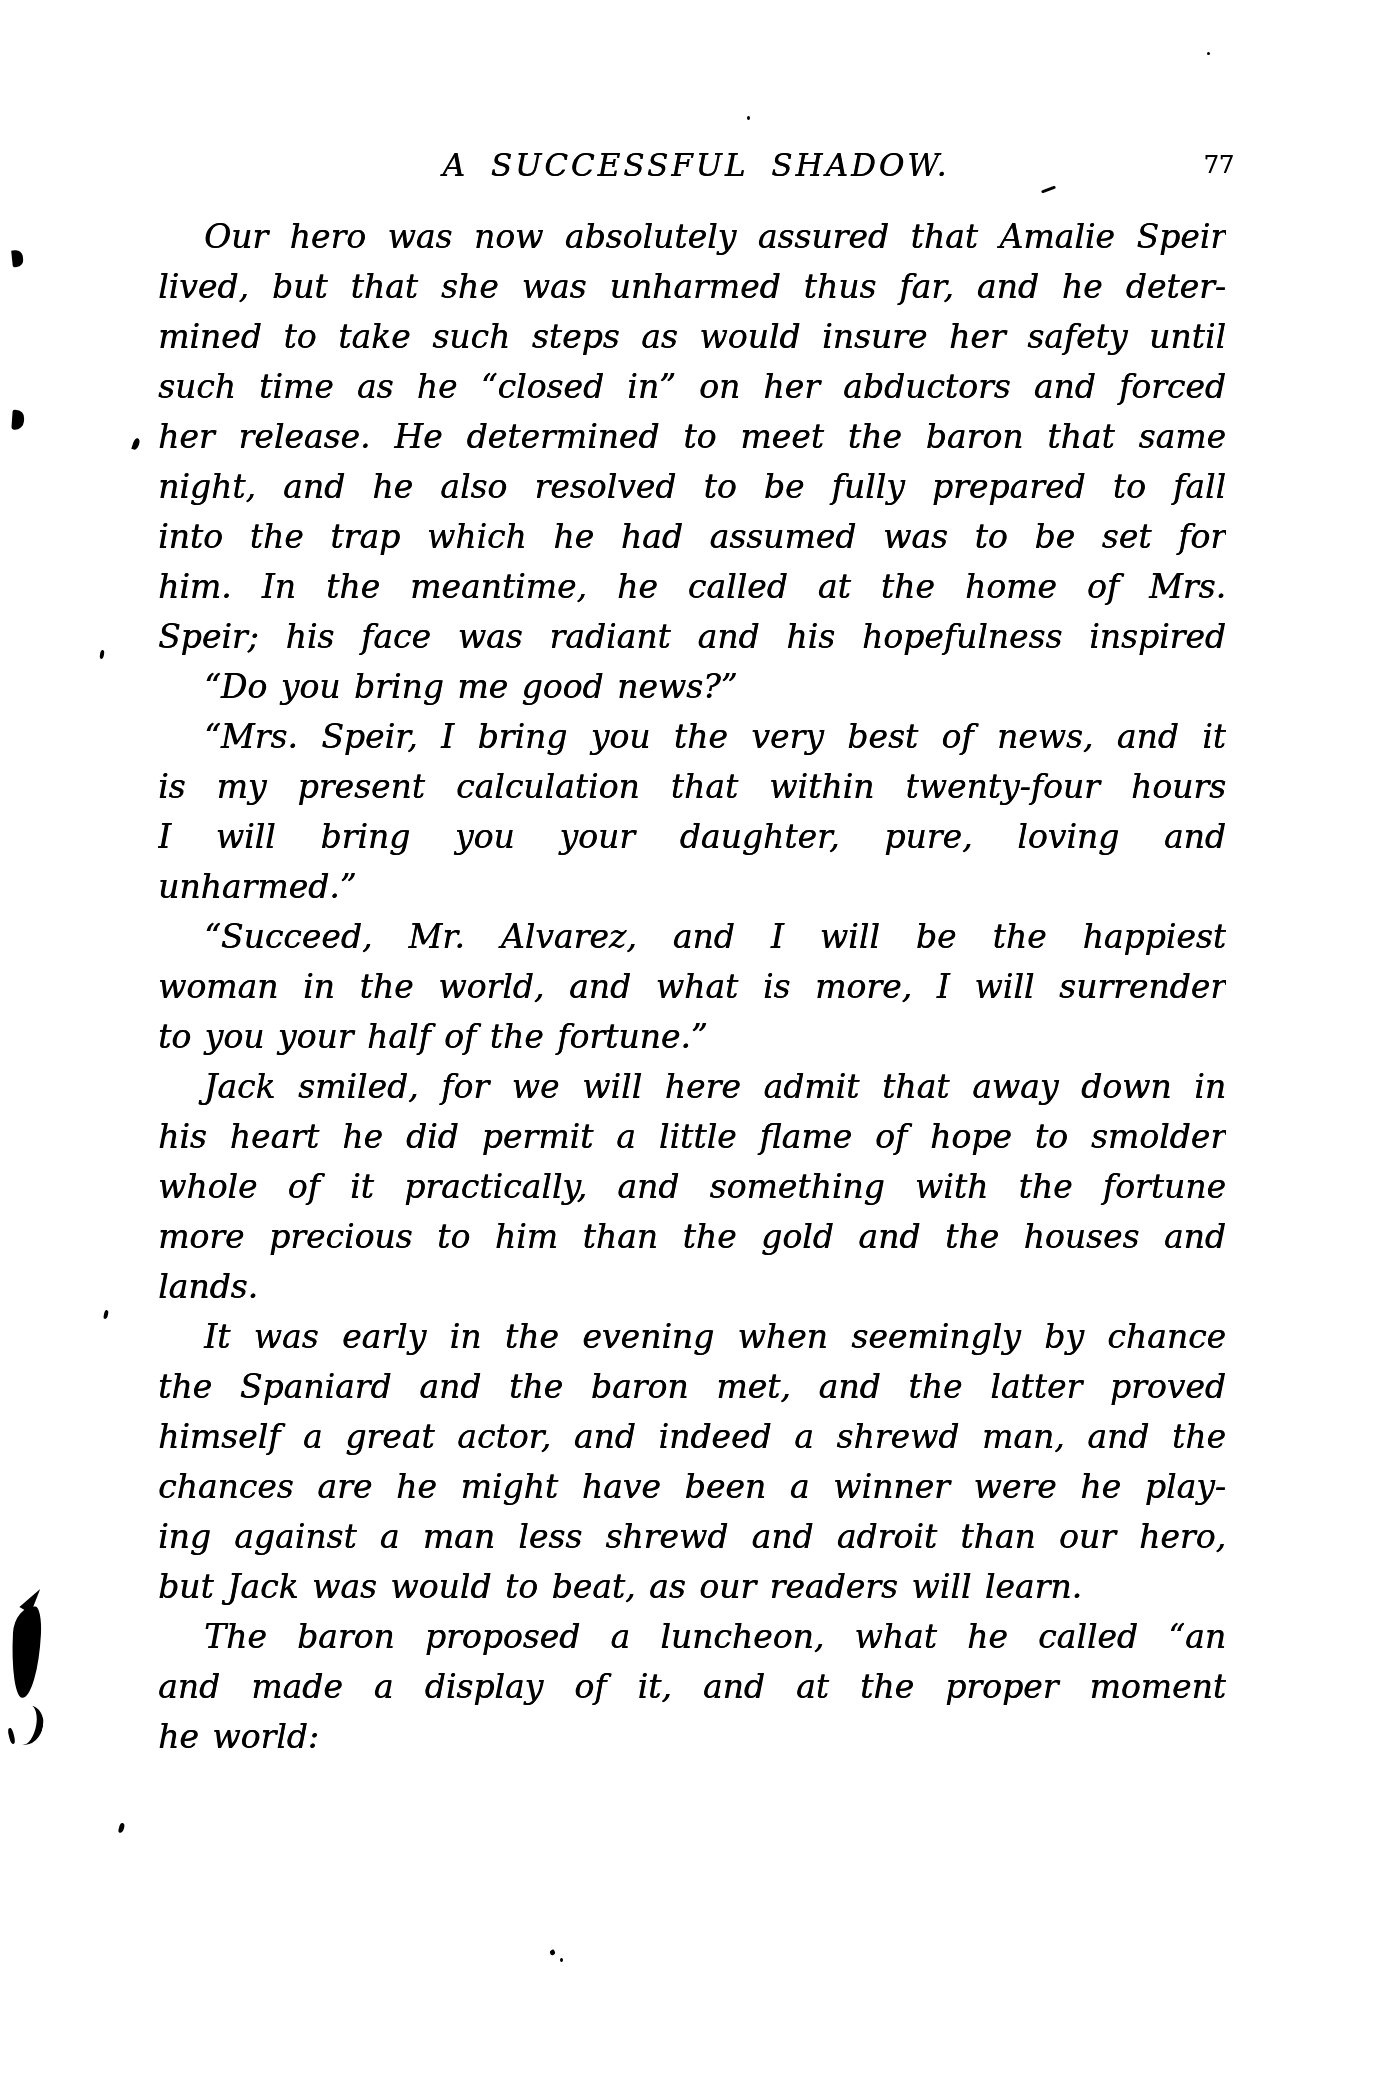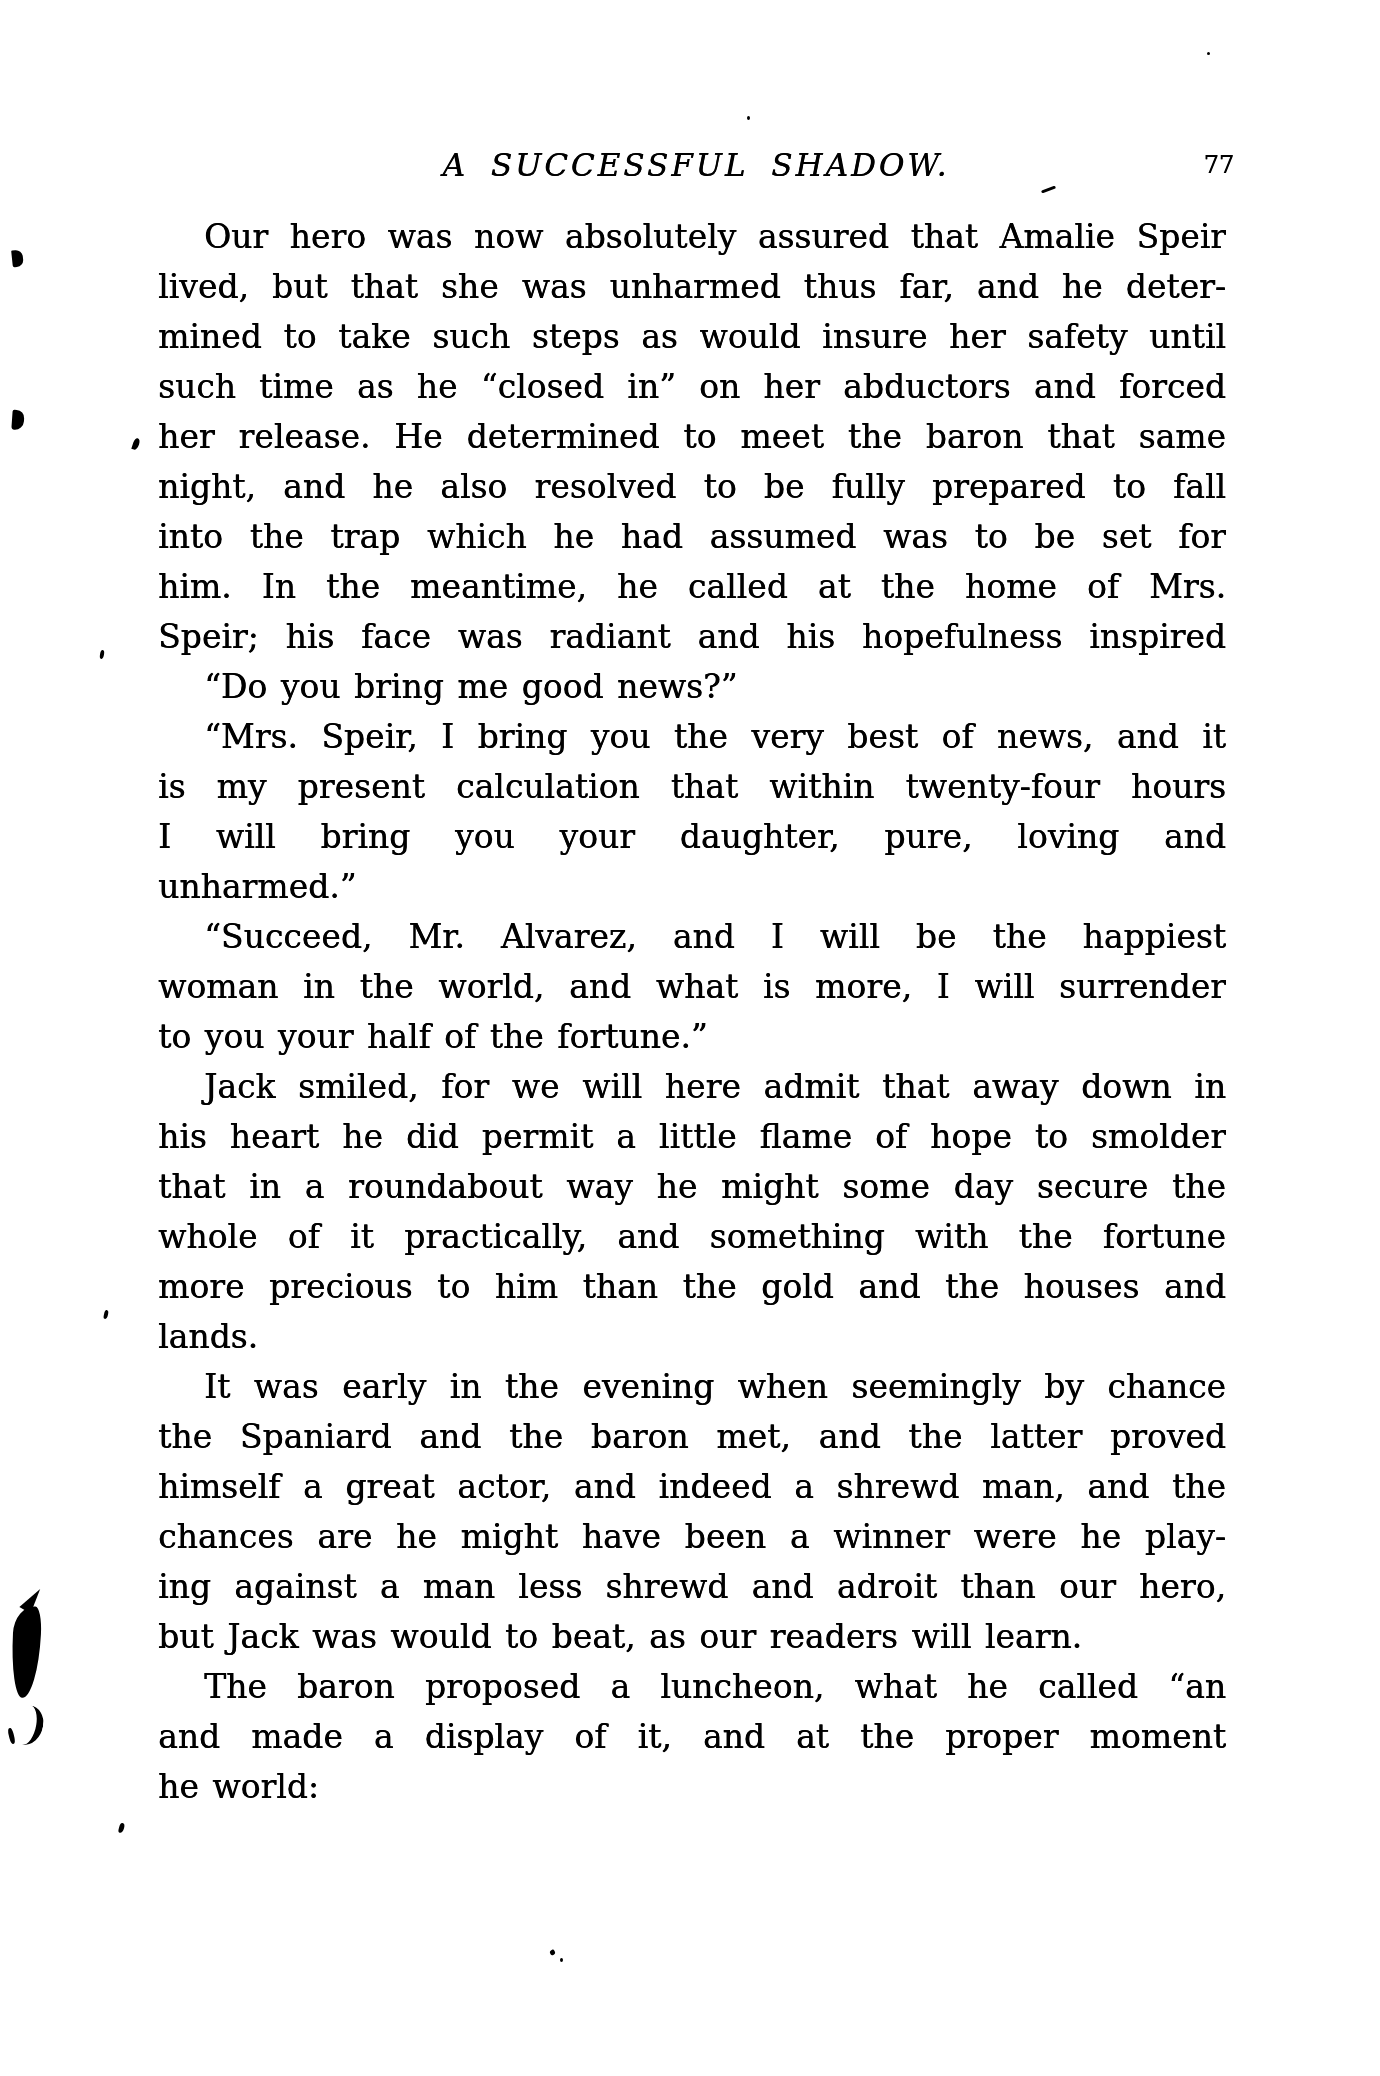--- a/index.html
+++ b/index.html
@@ -38,20 +38,21 @@
     font-size: 24px;
     line-height: 46px;
     text-shadow: 0.5px 0 0 currentColor;
   }
   
   .body-text {
     position: absolute;
     left: 158px;
     top: 212px;
     width: 1068px;
+    font-style: italic;
   }
   .line {
     height: 50px;
     line-height: 50px;
     font-size: 33px;
     text-align: justify;
     text-align-last: justify;
     overflow: hidden;
     white-space: normal;
     text-shadow: 0.4px 0 0 currentColor;
@@ -137,21 +138,20 @@
       <div class="line indent last">“Do you bring me good news?”</div>
       <div class="line indent">“Mrs. Speir, I bring you the very best of news, and it</div>
       <div class="line">is my present calculation that within twenty-four hours</div>
       <div class="line">I will bring you your daughter, pure, loving and</div>
       <div class="line last">unharmed.”</div>
       <div class="line indent">“Succeed, Mr. Alvarez, and I will be the happiest</div>
       <div class="line">woman in the world, and what is more, I will surrender</div>
       <div class="line last">to you your half of the fortune.”</div>
       <div class="line indent">Jack smiled, for we will here admit that away down in</div>
       <div class="line">his heart he did permit a little flame of hope to smolder</div>
-      <div class="line">that in a roundabout way he might some day secure the</div>
       <div class="line">whole of it practically, and something with the fortune</div>
       <div class="line">more precious to him than the gold and the houses and</div>
       <div class="line last">lands.</div>
       <div class="line indent">It was early in the evening when seemingly by chance</div>
       <div class="line">the Spaniard and the baron met, and the latter proved</div>
       <div class="line">himself a great actor, and indeed a shrewd man, and the</div>
       <div class="line">chances are he might have been a winner were he play-</div>
       <div class="line">ing against a man less shrewd and adroit than our hero,</div>
       <div class="line last">but Jack was would to beat, as our readers will learn.</div>
       <div class="line indent">The baron proposed a luncheon, what he called “an</div>

